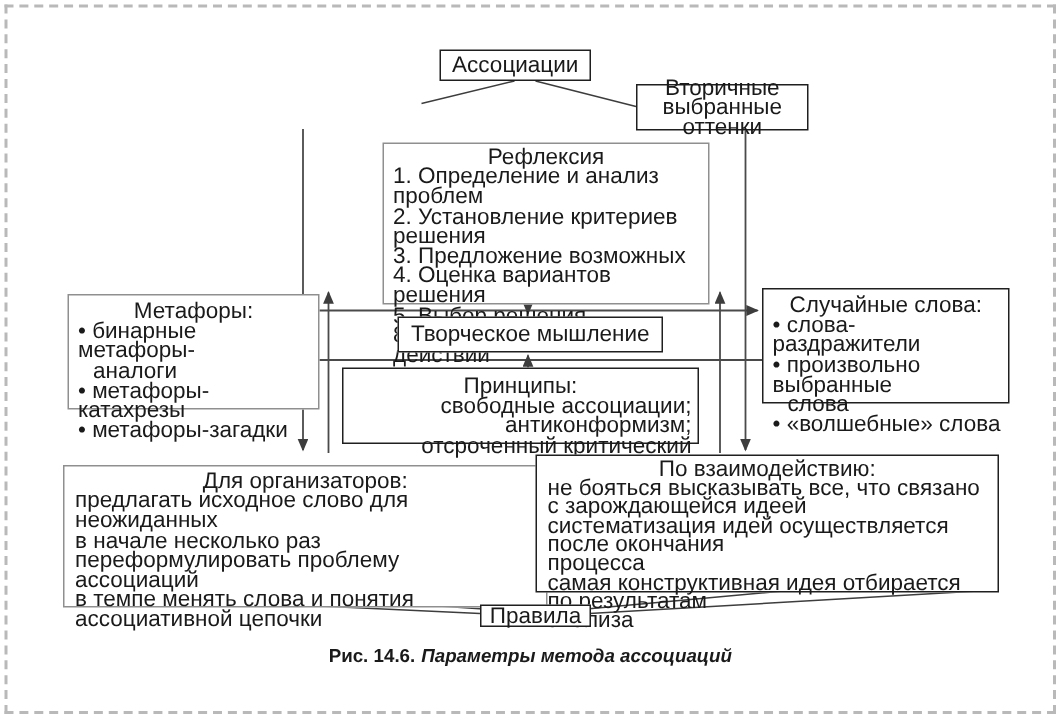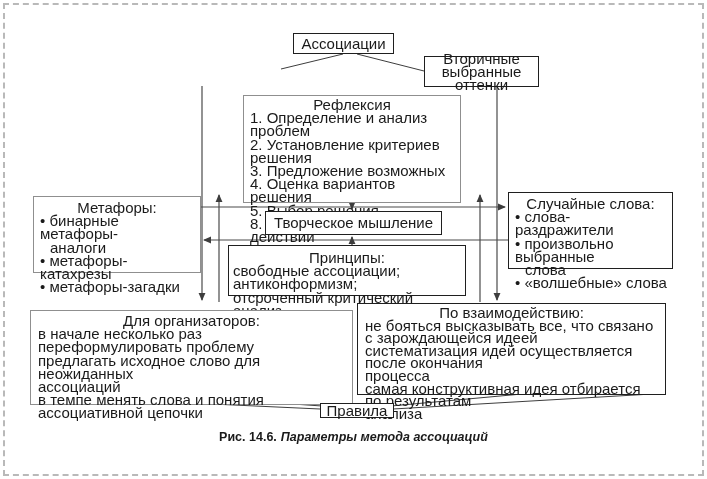--- a/index.html
+++ b/index.html
@@ -3,26 +3,26 @@
 <meta charset="utf-8">
 <style>
   html,body{margin:0;padding:0;background:#fff;}
   .page{position:relative;width:707px;height:479px;background:#fff;overflow:hidden;
         font-family:"Liberation Sans","DejaVu Sans",sans-serif;color:#1a1a1a;}
   .dashed-frame{position:absolute;left:3px;top:3px;right:3px;bottom:3px;
         border:2px dashed #b9b9b9;pointer-events:none;}
   .wires{position:absolute;left:0;top:0;}
   .box{position:absolute;box-sizing:border-box;background:#fff;border:1px solid #1f1f1f;
        font-size:15px;line-height:13.2px;padding:2px 4px;}
-  .box.lt{border-color:#8f8f8f;}
+  .box.lt{border-color:#8f8f8f;margin-left:12px;}
   .bt{text-align:center;}
   .ln{text-align:left;padding-left:2px;}
   .ln.cont14{padding-left:16px;}
   .ln.cont10{padding-left:12px;}
-  .ln.ctr{text-align:left;padding-left:0;}
+  .ln.ctr{text-align:right;padding-left:0;}
   .onetext{display:flex;align-items:center;justify-content:center;text-align:center;}
   .caption{position:absolute;left:0;top:430px;width:707px;text-align:center;
        font-size:12.5px;font-weight:bold;}
   .caption .cap-title{font-style:italic;margin-left:4px;}
 </style>
 </head>
 <body>
 
 <div class="page">
 
@@ -94,22 +94,22 @@
   </div>
 
   <div class="box" style="left:228px;top:245px;width:238px;height:51px;padding-top:5px">
     <div class="bt">Принципы:</div>
     <div class="ln ctr">свободные ассоциации; антиконформизм;</div>
     <div class="ln ctr">отсроченный критический анализ</div>
   </div>
 
   <div class="box lt" style="left:30px;top:310px;width:323px;height:95px;padding:3px 5px">
     <div class="bt">Для организаторов:</div>
+    <div class="ln">предлагать исходное слово для неожиданных</div>
     <div class="ln">в начале несколько раз переформулировать проблему</div>
-    <div class="ln">предлагать исходное слово для неожиданных</div>
     <div class="ln">ассоциаций</div>
     <div class="ln">в темпе менять слова и понятия ассоциативной цепочки</div>
   </div>
 
   <div class="box" style="left:357px;top:303px;width:309px;height:92px;padding:3px 5px;line-height:12.6px">
     <div class="bt">По взаимодействию:</div>
     <div class="ln">не бояться высказывать все, что связано</div>
     <div class="ln">с зарождающейся идеей</div>
     <div class="ln">систематизация идей осуществляется после окончания</div>
     <div class="ln">процесса</div>

